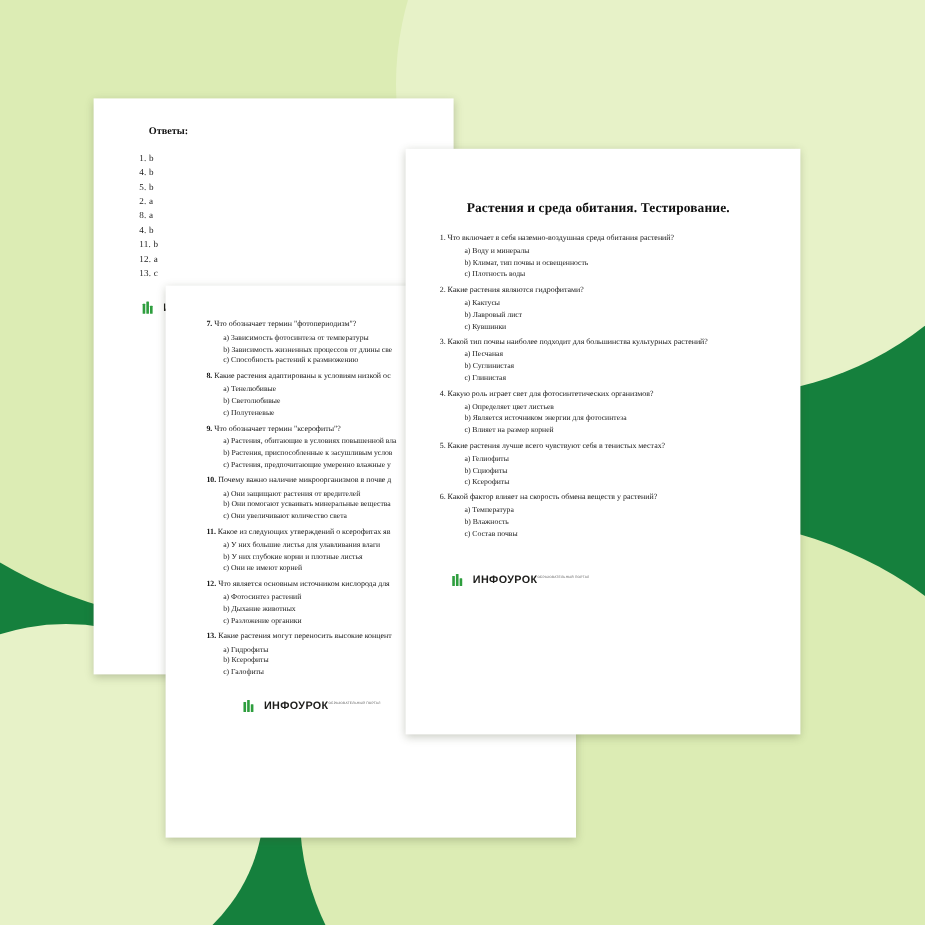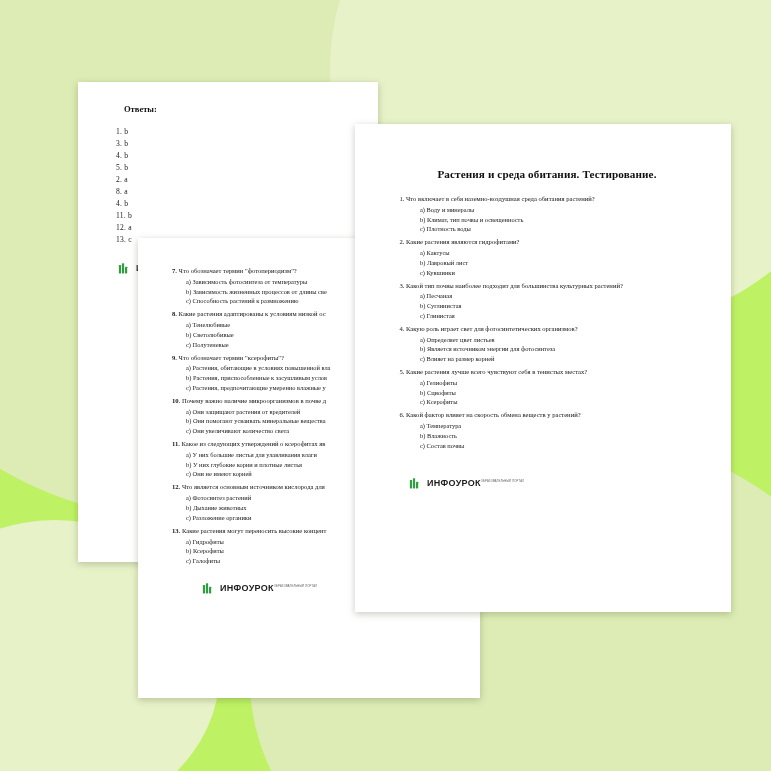--- a/index.html
+++ b/index.html
@@ -11,21 +11,21 @@
     height: 771px;
     overflow: hidden;
     font-family: "Liberation Serif", serif;
     background: #ffffff;
   }
   #stage {
     position: relative;
     width: 771px;
     height: 771px;
     overflow: hidden;
-    background: #bef264;
+    background: #15803d;
   }
   
   .blob {
     position: absolute;
     border-radius: 50%;
     pointer-events: none;
   }
   .blob-a {
     width: 700px;
     height: 640px;
@@ -93,25 +93,25 @@
   #sheet-middle {
     left: 138px;
     top: 238px;
     width: 342px;
     height: 460px;
     padding: 28px 30px 10px 30px;
     box-sizing: border-box;
   }
   
   #sheet-front {
-    left: 355px;
+    left: 338px;
     top: 124px;
-    width: 376px;
+    width: 329px;
     height: 488px;
-    padding: 26px 28px 10px 36px;
+    padding: 26px 28px 10px 20px;
     box-sizing: border-box;
   }
   .doc-title {
     text-align: center;
     font-size: 11.2px;
     font-weight: bold;
     color: #0f0f0f;
     margin: 18px 0 14px 0;
     letter-spacing: 0.1px;
   }
@@ -183,21 +183,20 @@
 
   <div class="blob blob-a"></div>
   <div class="blob blob-b"></div>
   <div class="blob blob-c"></div>
   <div class="blob blob-d"></div>
 
   <div class="sheet" id="sheet-answers">
     <div class="answers-title">Ответы:</div>
     <ul class="answers-list">
       <li>1.  b</li>
-      <li>3.  b</li>
       <li>4.  b</li>
       <li>5.  b</li>
       <li>2.  a</li>
       <li>8.  a</li>
       <li>4.  b</li>
       <li>11. b</li>
       <li>12. a</li>
       <li>13. c</li>
     </ul>
     <div class="logo" id="logo-answers">

